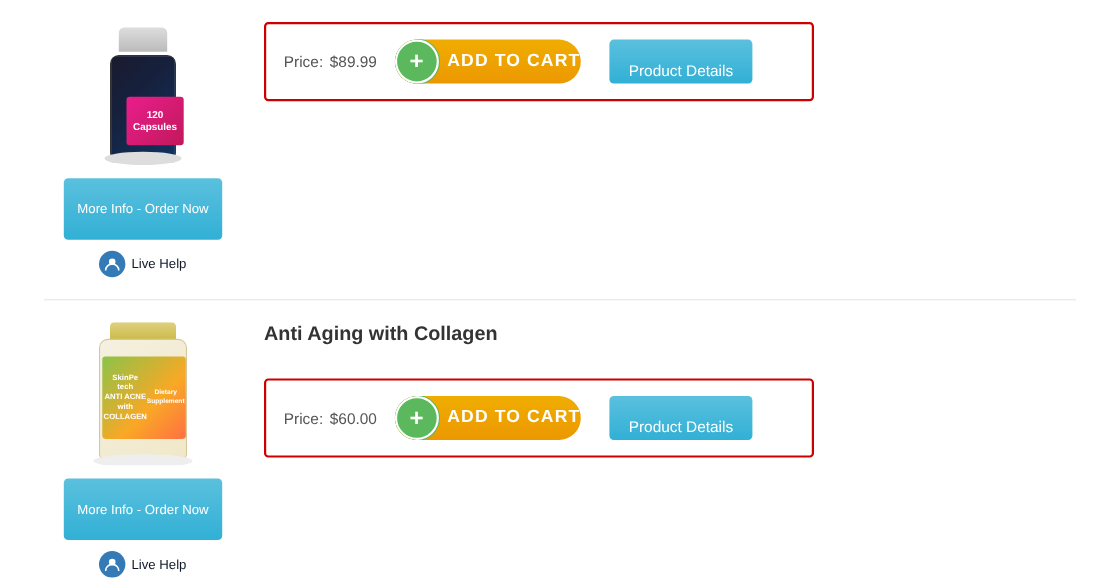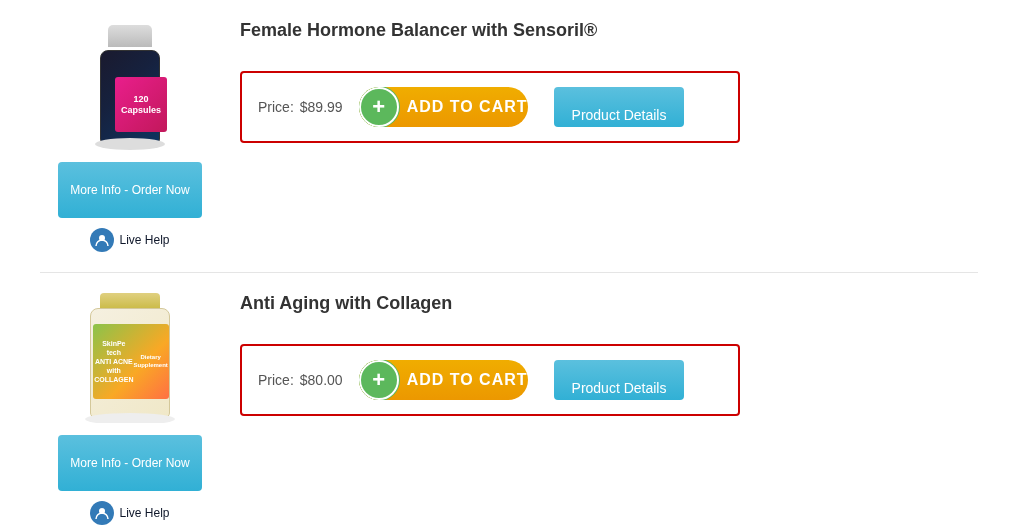--- a/index.html
+++ b/index.html
@@ -49,21 +49,21 @@
       height: 95px;
       background: linear-gradient(135deg, #1a1a2e 0%, #16213e 40%, #0f3460 100%);
       border-radius: 8px 8px 6px 6px;
       border: 1px solid #333;
     }
     .bottle1 .bottle-label {
       position: absolute;
       bottom: 12px;
       left: 14px;
       width: 52px;
-      height: 55px;
+      height: 44px;
       background: linear-gradient(135deg, #e91e8c 0%, #c2185b 100%);
       border-radius: 3px;
       display: flex;
       align-items: center;
       justify-content: center;
       color: white;
       font-size: 9px;
       font-weight: bold;
       text-align: center;
       line-height: 1.2;
@@ -292,21 +292,20 @@
     <div class="live-help-icon">
       <svg width="14" height="14" viewBox="0 0 14 14" fill="white">
         <circle cx="7" cy="5" r="3" fill="white"></circle>
         <path d="M1 13c0-3.314 2.686-6 6-6s6 2.686 6 6" stroke="white" stroke-width="1.5" fill="none"></path>
       </svg>
     </div>
     <span>Live Help</span>
   </div>
       </div>
       <div class="product-content">
-        <div class="product-title">Female Hormone Balancer with Sensoril®</div>
         <div class="price-cart-box">
           <div class="price-row">
             <span class="price-label">Price:</span>
             <span class="price-value">$89.99</span>
           </div>
           <button class="add-to-cart-btn">
     <span class="cart-plus">+</span>
     <span class="cart-text">ADD TO CART</span>
   </button>
           <button class="product-details-btn">Product Details</button>
@@ -334,21 +333,21 @@
       </svg>
     </div>
     <span>Live Help</span>
   </div>
       </div>
       <div class="product-content">
         <div class="product-title">Anti Aging with Collagen</div>
         <div class="price-cart-box">
           <div class="price-row">
             <span class="price-label">Price:</span>
-            <span class="price-value">$80.00</span>
+            <span class="price-value">$60.00</span>
           </div>
           <button class="add-to-cart-btn">
     <span class="cart-plus">+</span>
     <span class="cart-text">ADD TO CART</span>
   </button>
           <button class="product-details-btn">Product Details</button>
         </div>
       </div>
     </div>
   </div>

